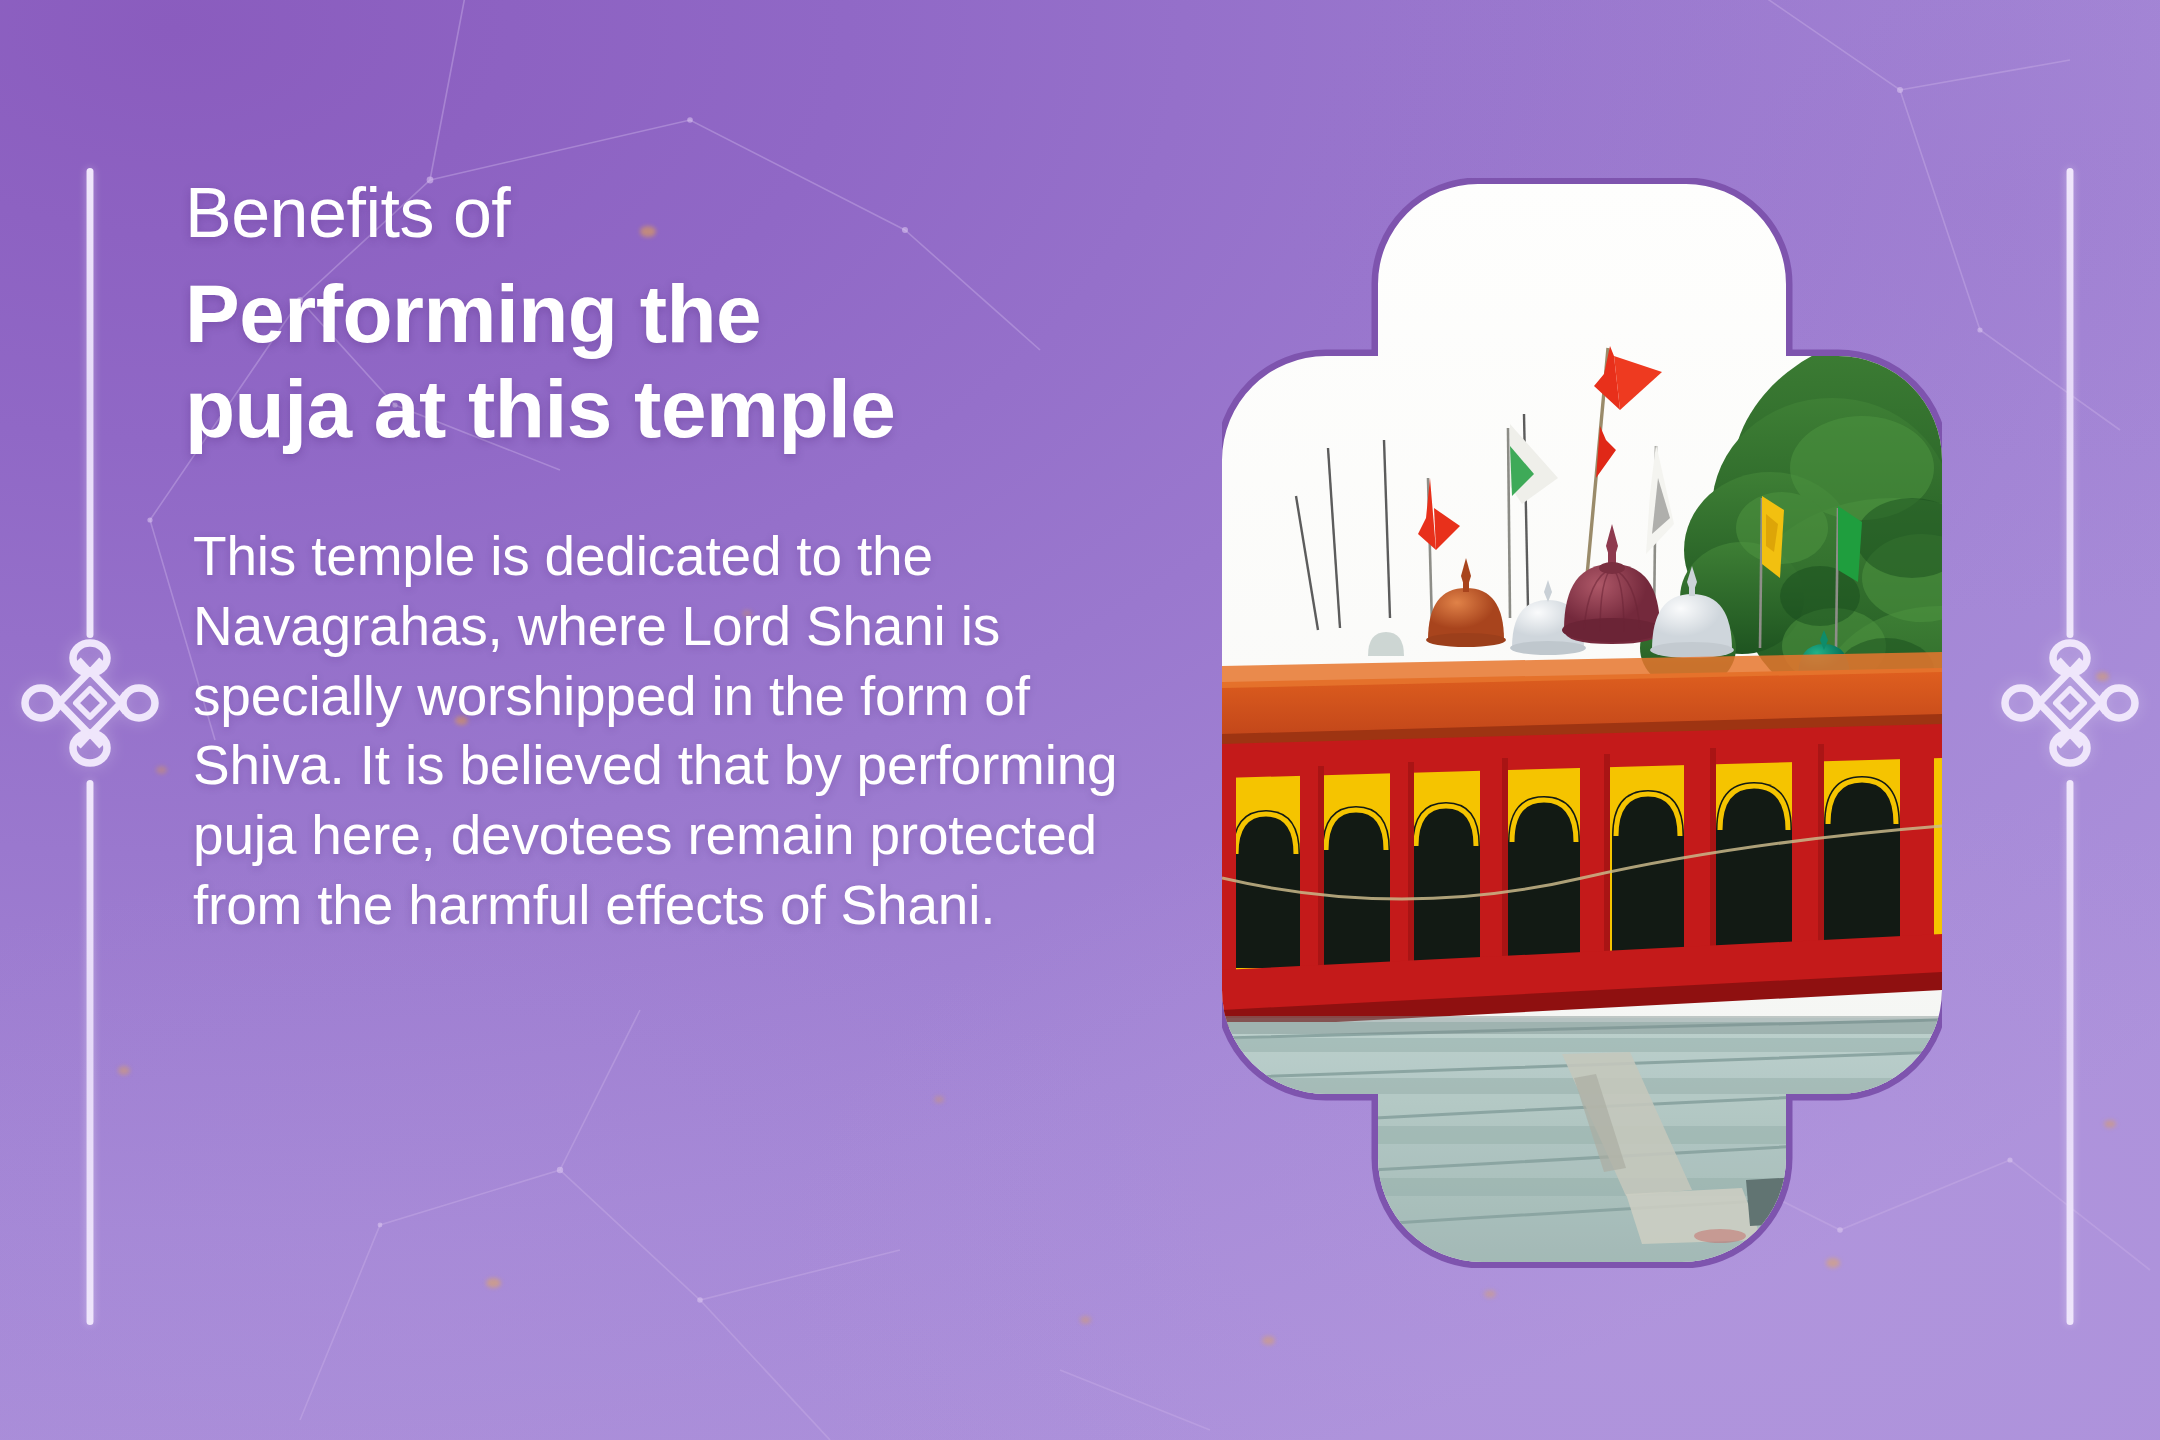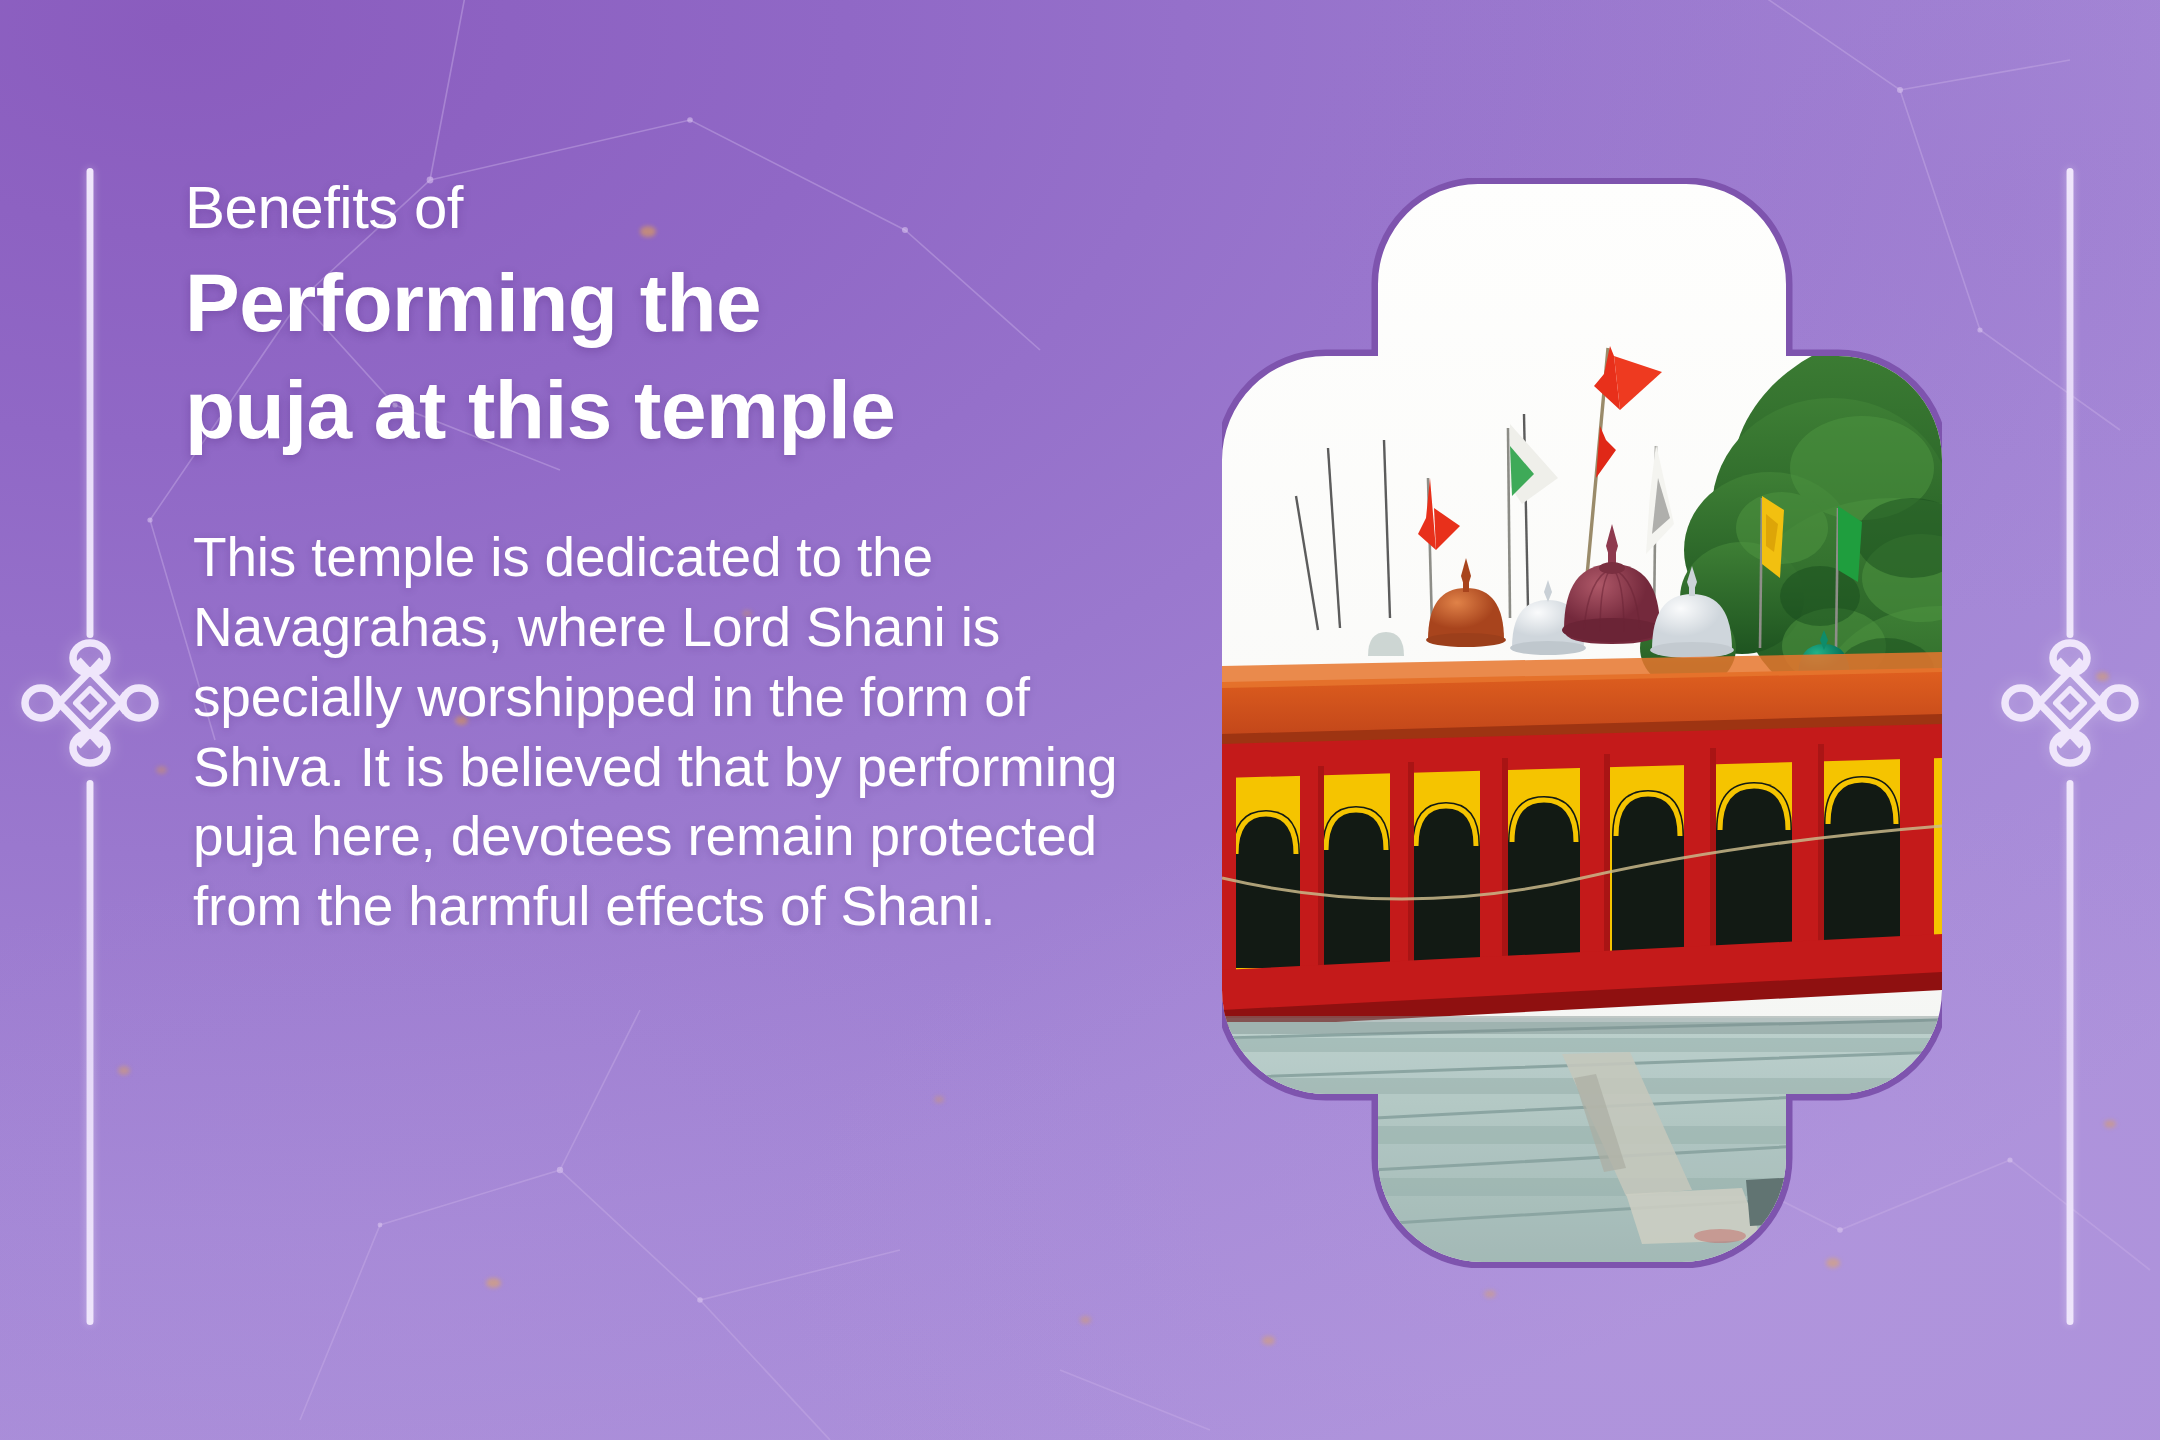--- a/index.html
+++ b/index.html
@@ -43,27 +43,26 @@
     width:148px; height:130px;
   }
   .rail-knot svg { width:100%; height:100%; display:block; filter:drop-shadow(0 0 8px rgba(255,255,255,.28)); }
 
   
   .text-col {
     position:absolute; left:185px; top:176px; width:1010px;
   }
   .heading { color:#FFFFFF; letter-spacing:-.5px; }
   .h-line1 {
-    font-size:60px; font-weight:300; line-height:1.08;
+    font-size:70px; font-weight:300; line-height:1.08;
     text-shadow:0 3px 10px rgba(60,20,100,.22);
   }
   .h-line2, .h-line3 {
     font-size:82px; font-weight:700; line-height:1.16;
     text-shadow:0 3px 10px rgba(60,20,100,.25);
-    margin-top:12px;
   }
   .h-line2 { margin-top:14px; }
 
   .body-copy {
     margin-top:66px;
     color:#FFFFFF;
     font-size:55px;
     font-weight:400;
     line-height:1.27;
     letter-spacing:-.2px;

